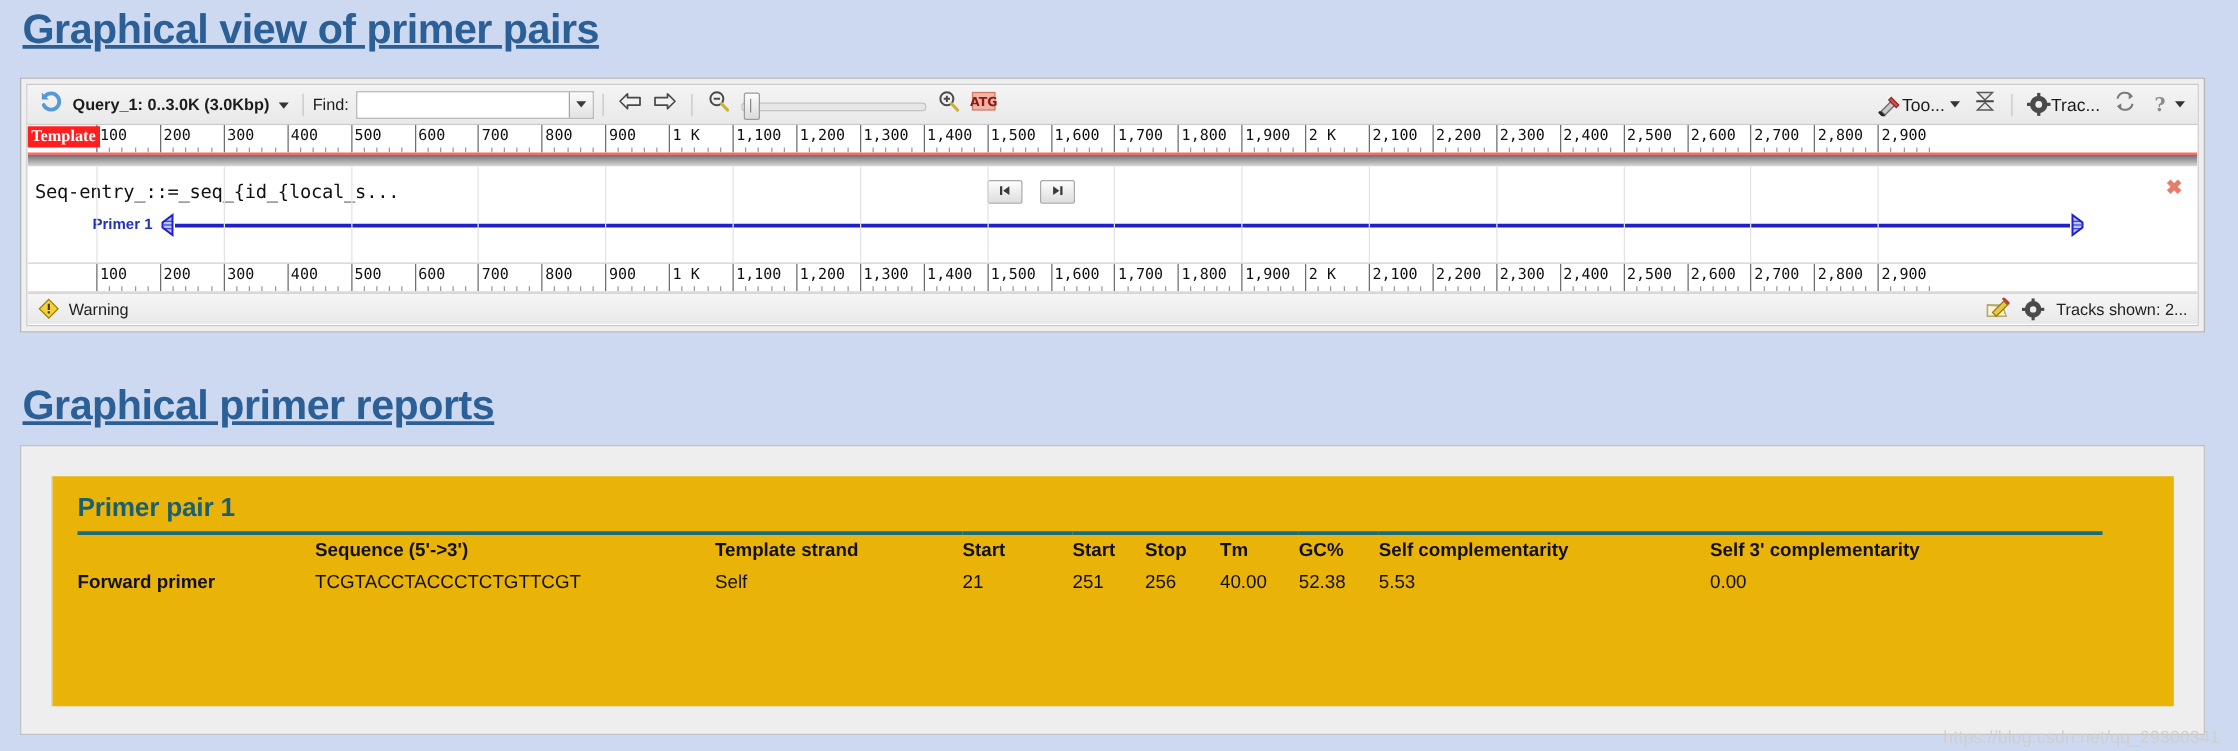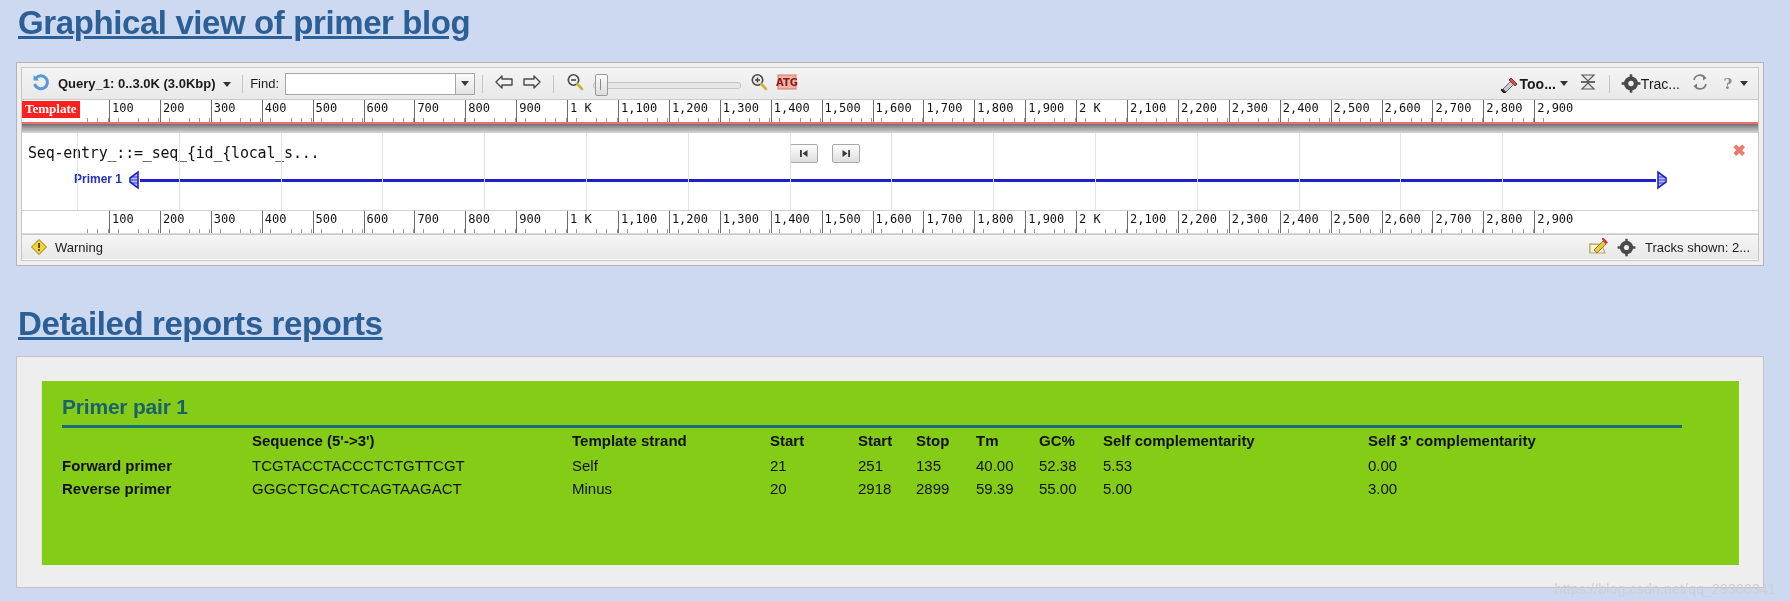--- a/index.html
+++ b/index.html
@@ -148,21 +148,20 @@
   .ruler .tick {
     position: absolute;
     top: 0; bottom: 0;
     border-left: 1px solid #6d6d6d;
     font-size: 12px;
     color: #111;
     padding-left: 2px;
     line-height: 16px;
     font-family: "DejaVu Sans Mono", monospace;
     white-space: nowrap;
-    margin-left: 32px;
   }
   .ruler .minor {
     position: absolute;
     bottom: 0;
     width: 1px; height: 4px;
     background: #9a9a9a;
   }
   .template-badge {
     position: absolute;
     left: 0; top: 1px;
@@ -260,21 +259,21 @@
     position: absolute;
     left: 16px; top: 356px;
     width: 1748px; height: 232px;
     background: #eeeeee;
     border: 1px solid #c2c2c2;
     box-sizing: border-box;
   }
   .report-card {
     position: absolute;
     left: 24px; top: 24px; right: 24px; bottom: 22px;
-    background: #84cc16;
+    background: #eab308;
     border-left: 1px solid #e2e2e2;
     box-sizing: border-box;
     padding: 14px 0 0 20px;
   }
   .pair-title {
     font-size: 21px;
     font-weight: bold;
     color: #1c6070;
     margin: 0 0 6px 0;
     letter-spacing: -0.2px;
@@ -320,21 +319,21 @@
     color: #cfcfcf;
     white-space: nowrap;
     letter-spacing: 0.2px;
   }
 </style>
 </head>
 <body>
 
 <div class="page">
 
-  <div id="heading-graphical" class="section-title">Graphical view of primer blog</div>
+  <div id="heading-graphical" class="section-title">Graphical view of primer pairs</div>
 
   <div class="viewer">
     <div class="viewer-inner">
 
       <div class="toolbar">
 
         <div class="tb-btn">
           <span>
             <svg width="20" height="20" viewBox="0 0 20 20">
               <path d="M6 6 A6.5 6.5 0 1 1 5 13" fill="none" stroke="#5599d6" stroke-width="3" stroke-linecap="round"></path>
@@ -415,21 +414,21 @@
 
         <div class="tb-right">
           <div class="tb-label" style="display:flex;align-items:center;">
             <span style="display:inline-flex;">
               <svg width="20" height="18" viewBox="0 0 20 18">
                 <path d="M3 14 L12 5 L15 8 L6 17 Z" fill="#c9c9c9" stroke="#6a6a6a" stroke-width="1"></path>
                 <path d="M11 3 L17 9 L15 11 L9 5 Z" fill="#d94f4f" stroke="#8b2a2a" stroke-width="1"></path>
                 <path d="M2 15 L5 18" stroke="#222" stroke-width="2.4" stroke-linecap="round"></path>
               </svg>
             </span>
-            <span style="font-weight:bold;font-size:14px;text-align:right;">Too...</span>
+            <span style="font-weight:normal;font-size:14px;text-align:right;">Too...</span>
             <span class="caret"></span>
           </div>
 
           <div class="tb-btn">
             <span>
               <svg width="20" height="18" viewBox="0 0 20 18">
                 <path d="M4 2 L16 2 L10 8 Z" fill="#e8e8e8" stroke="#5a5a5a" stroke-width="1.2"></path>
                 <line x1="3" y1="9" x2="17" y2="9" stroke="#444" stroke-width="1.6"></line>
                 <path d="M10 10 L16 16 L4 16 Z" fill="#e8e8e8" stroke="#5a5a5a" stroke-width="1.2"></path>
               </svg>
@@ -864,21 +863,21 @@
               </g>
             </svg>
           </span>
           <span class="status-text">Tracks shown: 2...</span>
         </div>
       </div>
 
     </div>
   </div>
 
-  <div id="heading-reports" class="section-title">Detailed reports reports</div>
+  <div id="heading-reports" class="section-title">Graphical primer reports</div>
 
   <div class="reports">
     <div class="report-card">
       <div class="pair-title">Primer pair 1</div>
 
       <table class="primers">
         <colgroup>
           <col class="col-label">
             <col class="col-seq">
             <col class="col-strand">
@@ -904,38 +903,26 @@
             <th>Self 3' complementarity</th>
           </tr>
         </thead>
         <tbody>
           <tr>
             <td class="rowhead">Forward primer</td>
             <td>TCGTACCTACCCTCTGTTCGT</td>
             <td>Self</td>
             <td>21</td>
             <td>251</td>
-            <td>135</td>
+            <td>256</td>
             <td>40.00</td>
             <td>52.38</td>
             <td>5.53</td>
             <td>0.00</td>
           </tr>
-          <tr>
-            <td class="rowhead">Reverse primer</td>
-            <td>GGGCTGCACTCAGTAAGACT</td>
-            <td>Minus</td>
-            <td>20</td>
-            <td>2918</td>
-            <td>2899</td>
-            <td>59.39</td>
-            <td>55.00</td>
-            <td>5.00</td>
-            <td>3.00</td>
-          </tr>
         </tbody>
       </table>
     </div>
   </div>
 
   <div class="watermark">https://blog.csdn.net/qq_29300341</div>
 
 </div>
 
 </body></html>

